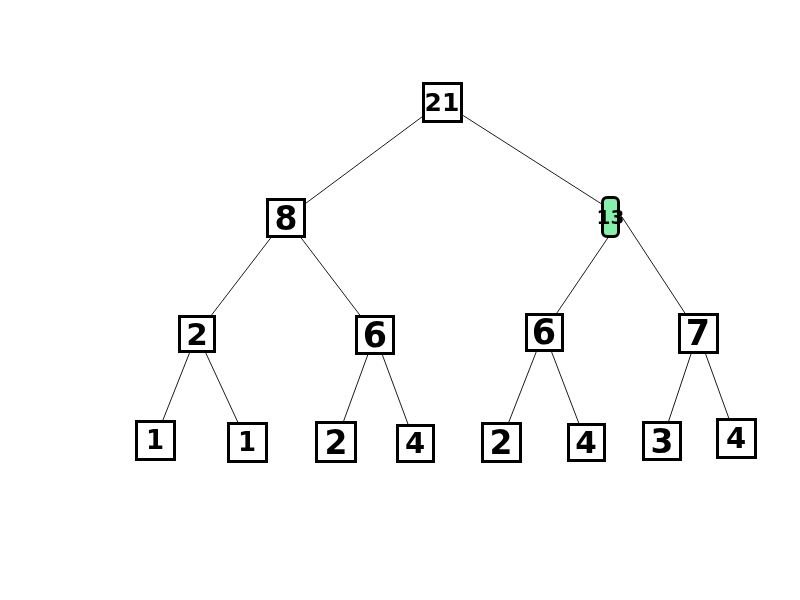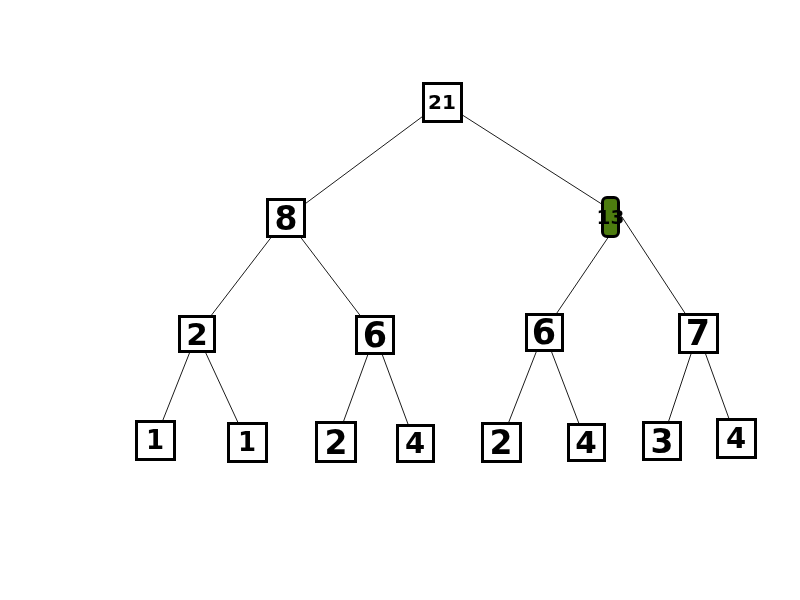--- a/index.html
+++ b/index.html
@@ -52,23 +52,23 @@
       <line x1="197" y1="334" x2="155" y2="440" stroke="#1c1c1c" stroke-width="1"></line>
       <line x1="197" y1="334" x2="247" y2="442" stroke="#1c1c1c" stroke-width="1"></line>
       <line x1="375" y1="335" x2="336" y2="442" stroke="#1c1c1c" stroke-width="1"></line>
       <line x1="375" y1="335" x2="415" y2="443" stroke="#1c1c1c" stroke-width="1"></line>
       <line x1="544" y1="332" x2="501" y2="442" stroke="#1c1c1c" stroke-width="1"></line>
       <line x1="544" y1="332" x2="586" y2="442" stroke="#1c1c1c" stroke-width="1"></line>
       <line x1="698" y1="333" x2="662" y2="441" stroke="#1c1c1c" stroke-width="1"></line>
       <line x1="698" y1="333" x2="736" y2="438" stroke="#1c1c1c" stroke-width="1"></line>
     </svg>
   <div id="node-layer">
-      <div class="tree-node" style="left: 421.5px; top: 81.5px; width: 41px; height: 41px; font-size: 20px; background: rgb(255, 255, 255); border-color: rgb(0, 0, 0);">21</div>
+      <div class="tree-node" style="left: 421.5px; top: 81.5px; width: 41px; height: 41px; font-size: 25px; background: rgb(255, 255, 255); border-color: rgb(0, 0, 0);">21</div>
       <div class="tree-node" style="left: 266px; top: 198px; width: 40px; height: 40px; font-size: 33px; background: rgb(255, 255, 255); border-color: rgb(0, 0, 0);">8</div>
-      <div class="tree-node" style="left: 601px; top: 196px; width: 19px; height: 42px; font-size: 20px; background: #4d7c0f; border-color: rgb(0, 0, 0); border-radius: 6px;">13</div>
+      <div class="tree-node" style="left: 601px; top: 196px; width: 19px; height: 42px; font-size: 20px; background: #86efac; border-color: rgb(0, 0, 0); border-radius: 6px;">13</div>
       <div class="tree-node" style="left: 178px; top: 315px; width: 38px; height: 38px; font-size: 31px; background: rgb(255, 255, 255); border-color: rgb(0, 0, 0);">2</div>
       <div class="tree-node" style="left: 355px; top: 315px; width: 40px; height: 40px; font-size: 35px; background: rgb(255, 255, 255); border-color: rgb(0, 0, 0);">6</div>
       <div class="tree-node" style="left: 524.5px; top: 312.5px; width: 39px; height: 39px; font-size: 35px; background: rgb(255, 255, 255); border-color: rgb(0, 0, 0);">6</div>
       <div class="tree-node" style="left: 677.5px; top: 312.5px; width: 41px; height: 41px; font-size: 35px; background: rgb(255, 255, 255); border-color: rgb(0, 0, 0);">7</div>
       <div class="tree-node" style="left: 134.5px; top: 419.5px; width: 41px; height: 41px; font-size: 26px; background: rgb(255, 255, 255); border-color: rgb(0, 0, 0);">1</div>
       <div class="tree-node" style="left: 226.5px; top: 421.5px; width: 41px; height: 41px; font-size: 26px; background: rgb(255, 255, 255); border-color: rgb(0, 0, 0);">1</div>
       <div class="tree-node" style="left: 315px; top: 421px; width: 42px; height: 42px; font-size: 33px; background: rgb(255, 255, 255); border-color: rgb(0, 0, 0);">2</div>
       <div class="tree-node" style="left: 395.5px; top: 423.5px; width: 39px; height: 39px; font-size: 29px; background: rgb(255, 255, 255); border-color: rgb(0, 0, 0);">4</div>
       <div class="tree-node" style="left: 480.5px; top: 421.5px; width: 41px; height: 41px; font-size: 33px; background: rgb(255, 255, 255); border-color: rgb(0, 0, 0);">2</div>
       <div class="tree-node" style="left: 566.5px; top: 422.5px; width: 39px; height: 39px; font-size: 31px; background: rgb(255, 255, 255); border-color: rgb(0, 0, 0);">4</div>

